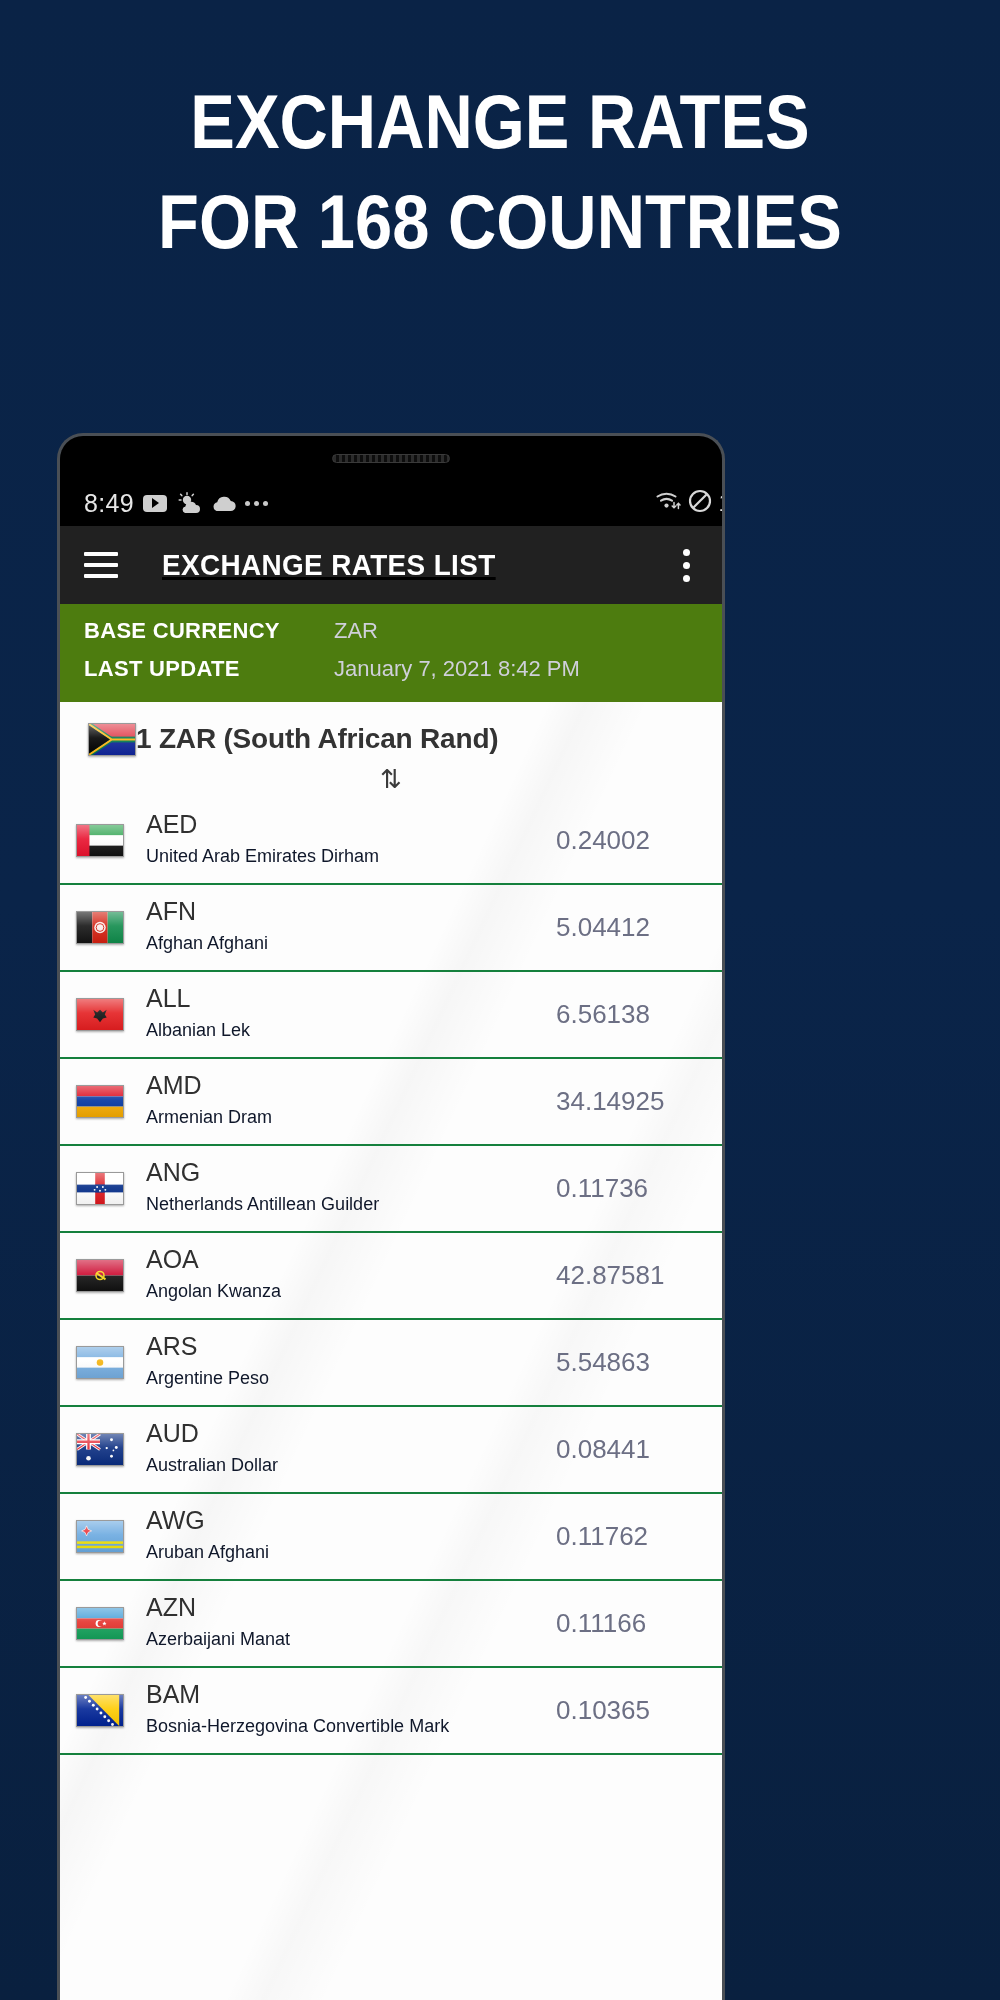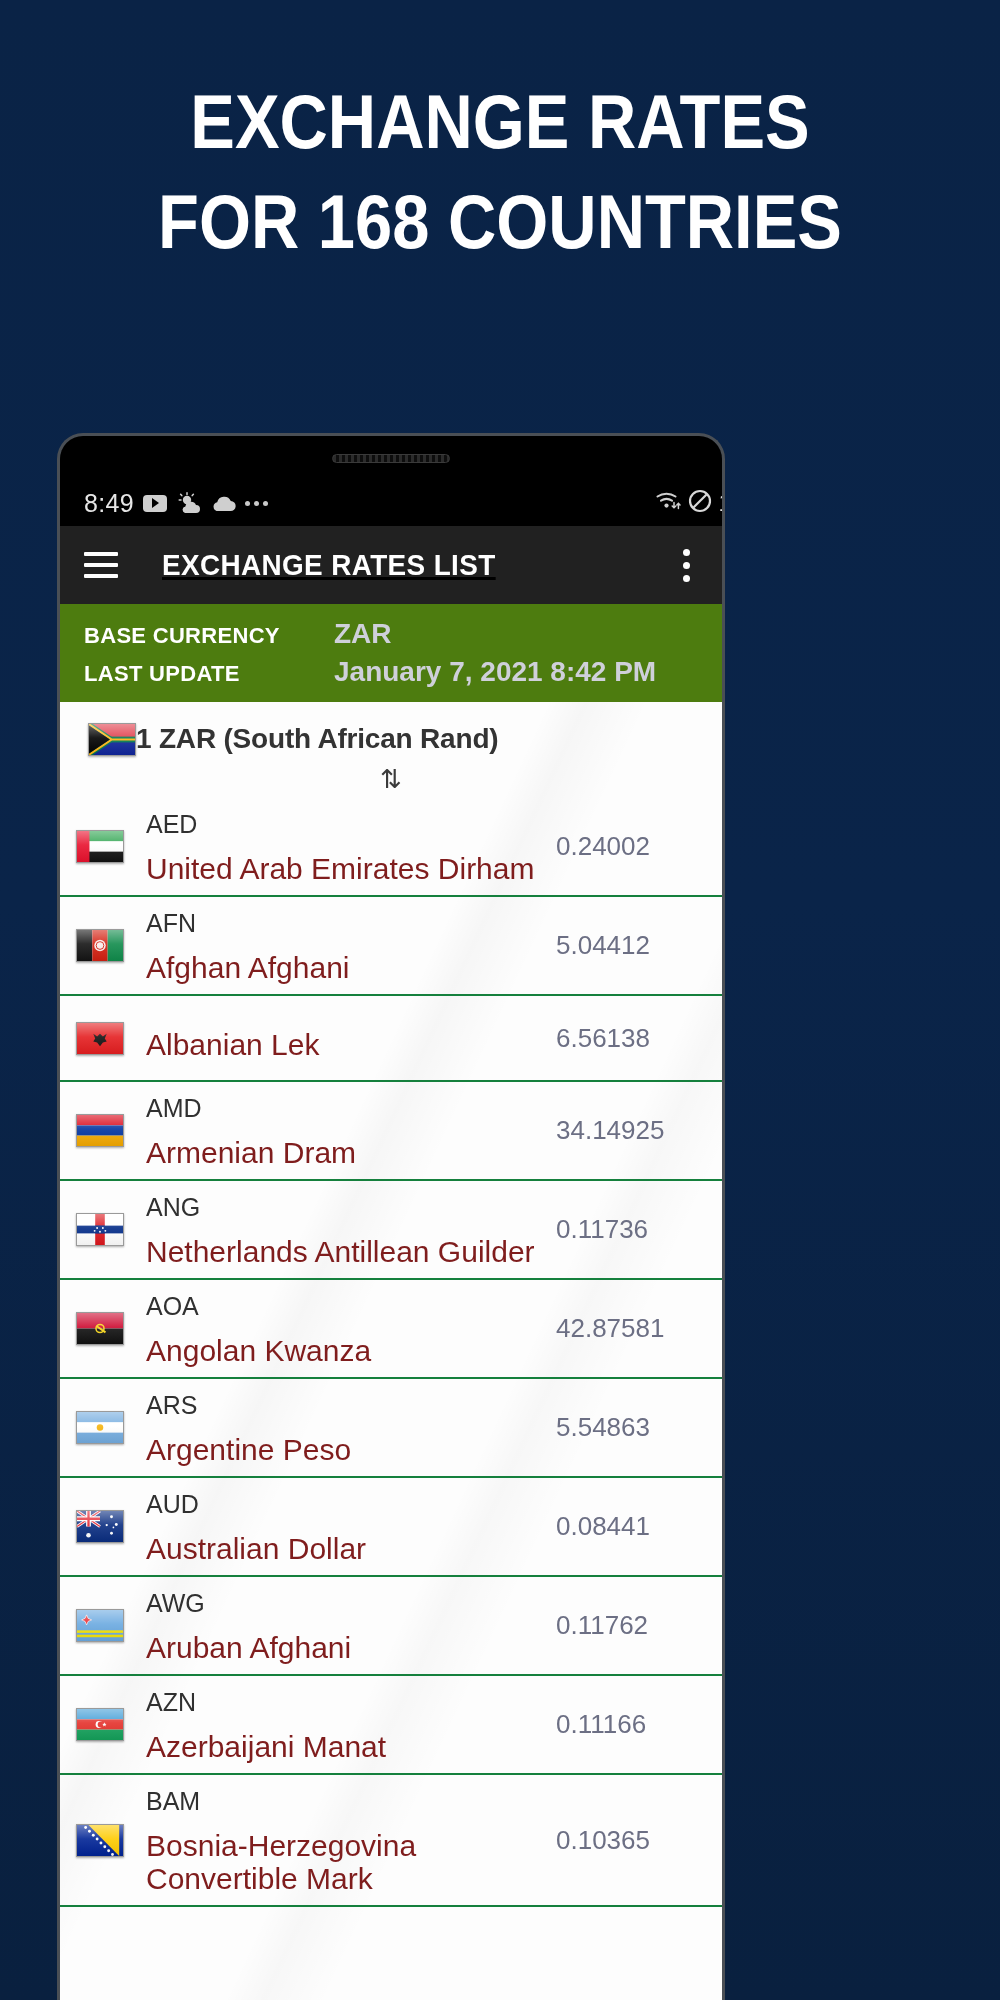--- a/index.html
+++ b/index.html
@@ -110,21 +110,21 @@
     padding:14px 24px 0 24px;
   }
   .band-row{ display:flex; align-items:baseline; height:38px; }
   .band-label{
     color:#ffffff; font-weight:bold; font-size:22px;
     font-family:"Liberation Sans Narrow","Liberation Sans",sans-serif;
     letter-spacing:0.3px;
     width:250px; flex:none;
   }
   .band-value{
-    color:#cfd0da; font-weight:bold; font-size:28px;
+    color:#cfd0da; font-weight:normal; font-size:22px;
     font-family:"Liberation Sans Narrow","Liberation Sans",sans-serif;
   }
 
   
   #listarea{
     position:absolute; top:266px; left:0; width:662px; bottom:0;
     background:#fdfdfd;
     overflow:hidden;
   }
   #wm{
@@ -165,21 +165,21 @@
   
   .row{
     position:relative;
     display:flex; align-items:center;
     padding:10px 16px;
     border-bottom:2px solid #15803d;
     min-height:86px;
   }
   .row .names{ margin-left:22px; flex:1; min-width:0; padding-right:10px; }
   .code{ font-size:25px; color:#303030; line-height:32px; }
-  .cname{ font-size:30px; color:#7f1d1d; line-height:33px;margin-top:12px; }
+  .cname{ font-size:18px; color:#0f172a; line-height:33px; }
   .rate{
     font-size:26px; color:#6c6f84; flex:none;
     width:150px; text-align:left;
   }
 </style>
 </head>
 <body>
 
 <div id="promo-bg"></div>
 
@@ -326,20 +326,21 @@
             <div class="cname">Afghan Afghani</div>
           </div>
           <div class="rate">5.04412</div>
         </div>
         <div class="row">
           <span class="flag"><svg width="100%" height="100%" viewBox="0 0 48 32" preserveAspectRatio="none">
               <rect width="48" height="32" fill="#e41e20"></rect>
               <path d="M17 11 l4 3 3-3 3 3 4-3 -2 5 2 3 -4 1 -3 4 -3-4 -4-1 2-3z" fill="#111"></path>
             </svg></span>
           <div class="names">
+            <div class="code">ALL</div>
             <div class="cname">Albanian Lek</div>
           </div>
           <div class="rate">6.56138</div>
         </div>
         <div class="row">
           <span class="flag"><svg width="100%" height="100%" viewBox="0 0 48 32" preserveAspectRatio="none">
               <rect width="48" height="10.7" fill="#d90012"></rect>
               <rect y="10.7" width="48" height="10.6" fill="#0033a0"></rect>
               <rect y="21.3" width="48" height="10.7" fill="#f2a800"></rect>
             </svg></span>

